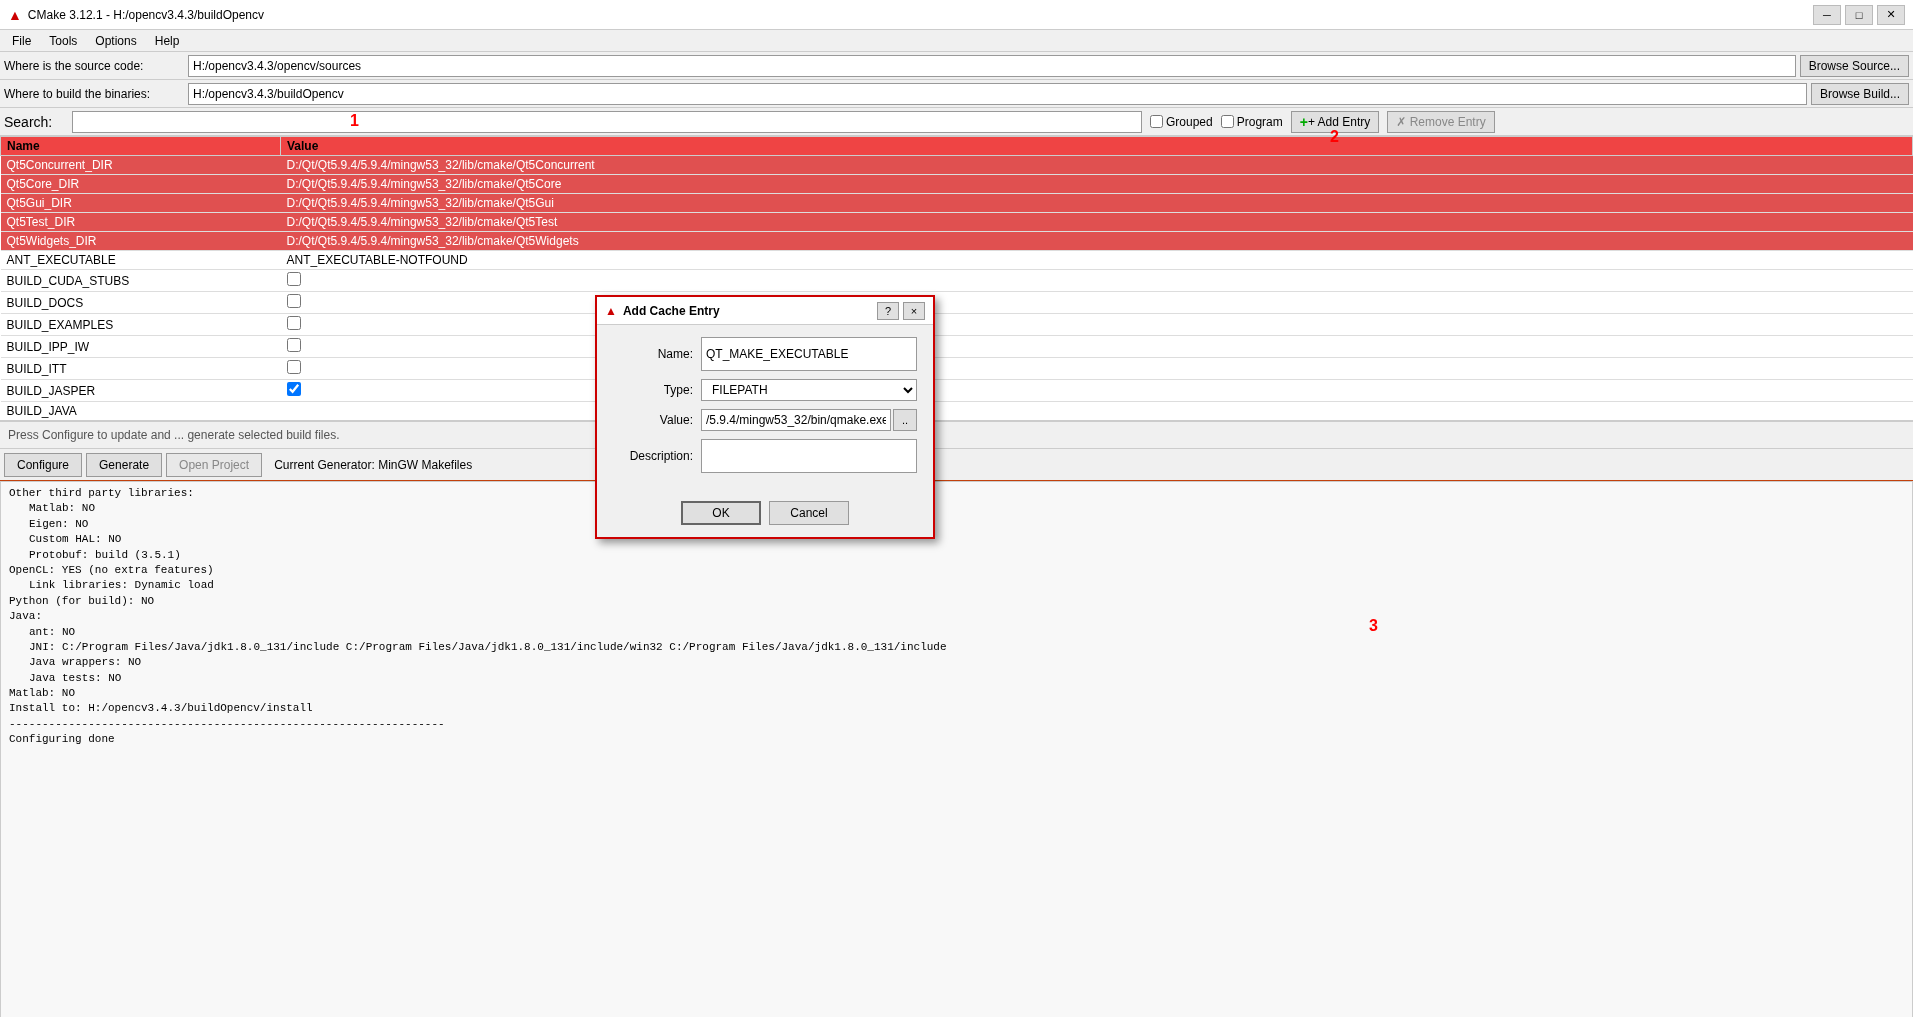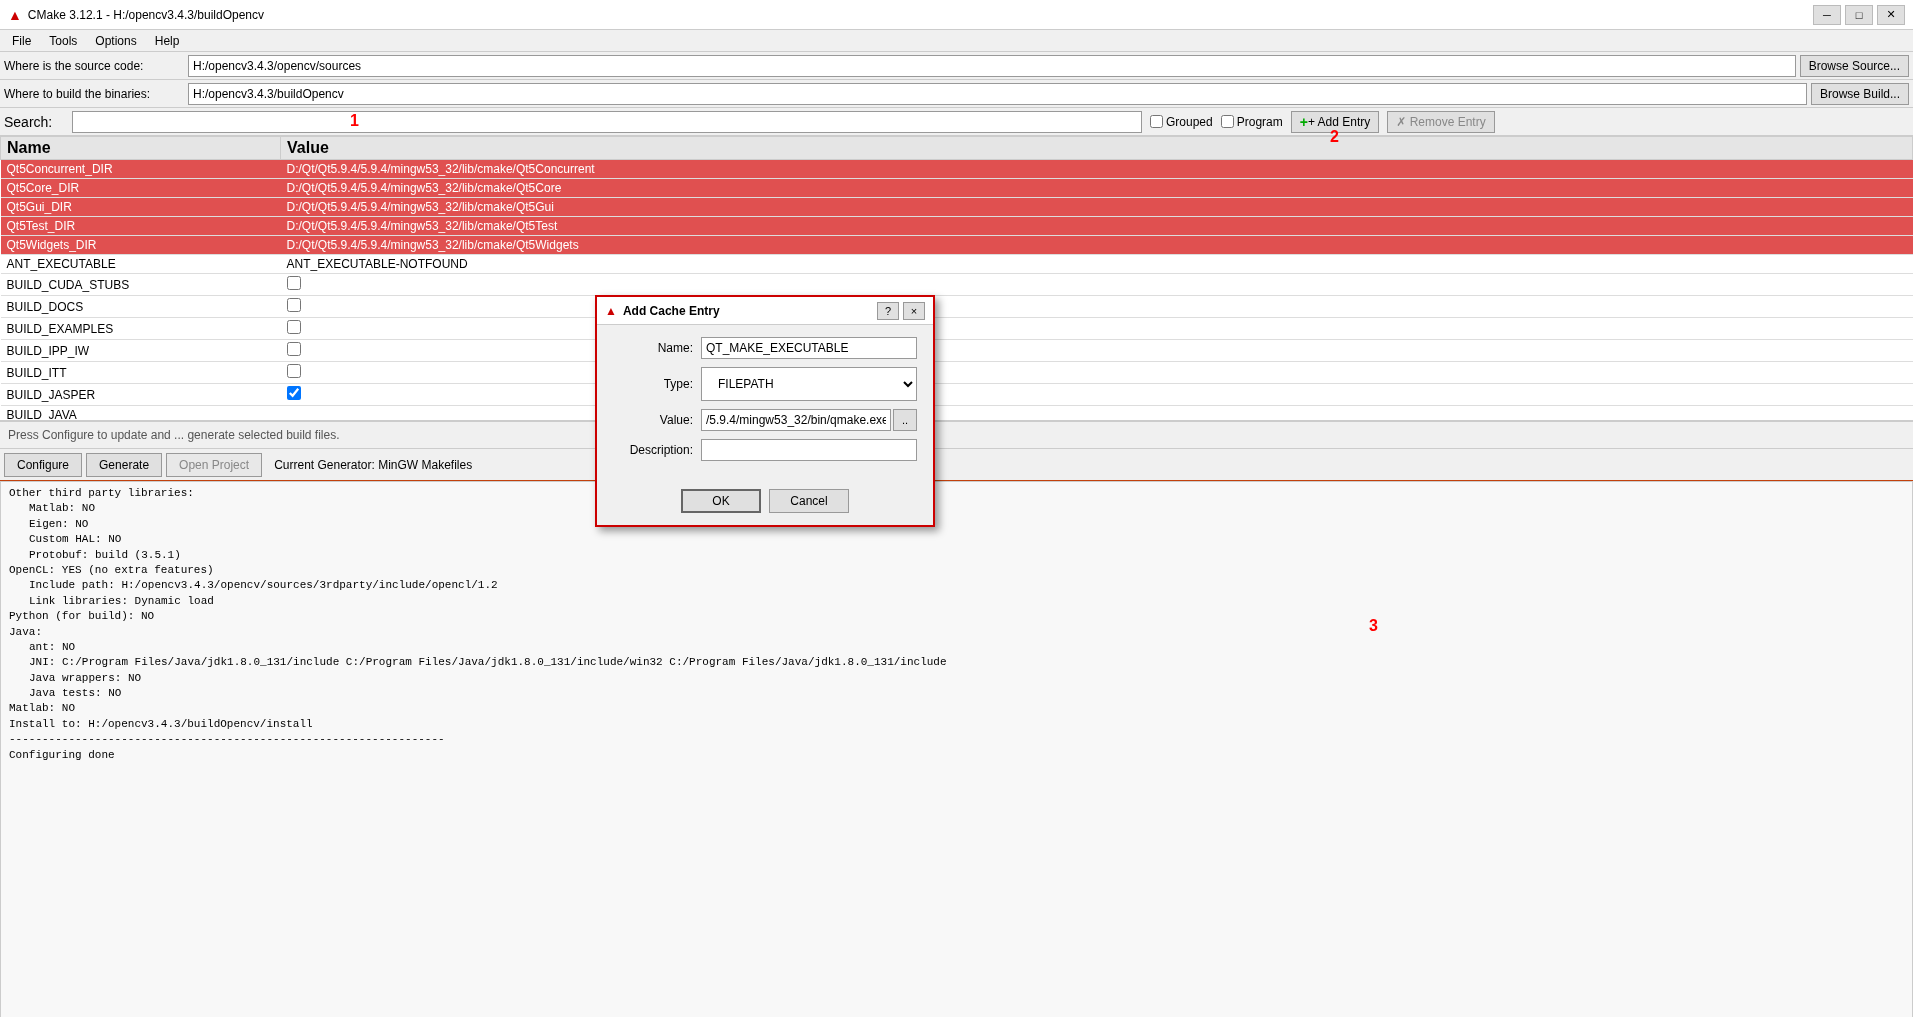--- a/index.html
+++ b/index.html
@@ -167,26 +167,26 @@
       overflow-y: auto;
       border-bottom: 1px solid #ccc;
       background: #fff;
       position: relative;
     }
     .cmake-table {
       width: 100%;
       border-collapse: collapse;
     }
     .cmake-table thead th {
-      background: #e5e5e5;
+      background: #ef4444;
       border: 1px solid #ccc;
       padding: 2px 6px;
       text-align: left;
       font-weight: bold;
-      font-size: 16px;
+      font-size: 12px;
       position: sticky;
       top: 0;
       z-index: 1;
     }
     .cmake-table tbody tr td {
       border-bottom: 1px solid #ddd;
       padding: 2px 6px;
       font-size: 12px;
     }
     .cmake-table tbody tr.highlight-red td {
@@ -321,32 +321,32 @@
       margin-bottom: 8px;
       gap: 8px;
     }
     .form-label {
       width: 80px;
       font-size: 12px;
       text-align: right;
     }
     .form-input {
       flex: 1;
-      height: 22px;
+      height: 34px;
       border: 1px solid #999;
       background: #fff;
       padding: 0 4px;
       font-size: 12px;
     }
     .form-select {
       flex: 1;
-      height: 34px;
-      border: 1px solid #999;
-      background: #fff;
-      padding: 0 12px;
+      height: 22px;
+      border: 1px solid #999;
+      background: #fff;
+      padding: 0 6px;
       font-size: 12px;
     }
     .form-input-with-btn {
       display: flex;
       flex: 1;
       gap: 2px;
     }
     .form-input-with-btn input {
       flex: 1;
       height: 22px;
@@ -534,21 +534,20 @@
   </div>
 
   <div class="log-area" id="log-area">
   <div class="log-line">Other third party libraries:</div>
       <div class="log-line indent1">Matlab:                      NO</div>
       <div class="log-line indent1">Eigen:                       NO</div>
       <div class="log-line indent1">Custom HAL:                  NO</div>
       <div class="log-line indent1">Protobuf:                    build (3.5.1)</div>
       <div class="log-line"></div>
       <div class="log-line">OpenCL:                        YES (no extra features)</div>
-      <div class="log-line indent1">Include path:                H:/opencv3.4.3/opencv/sources/3rdparty/include/opencl/1.2</div>
       <div class="log-line indent1">Link libraries:              Dynamic load</div>
       <div class="log-line"></div>
       <div class="log-line">Python (for build):            NO</div>
       <div class="log-line"></div>
       <div class="log-line">Java:</div>
       <div class="log-line indent1">ant:                         NO</div>
       <div class="log-line indent1">JNI:                         C:/Program Files/Java/jdk1.8.0_131/include C:/Program Files/Java/jdk1.8.0_131/include/win32 C:/Program Files/Java/jdk1.8.0_131/include</div>
       <div class="log-line indent1">Java wrappers:               NO</div>
       <div class="log-line indent1">Java tests:                  NO</div>
       <div class="log-line"></div>

